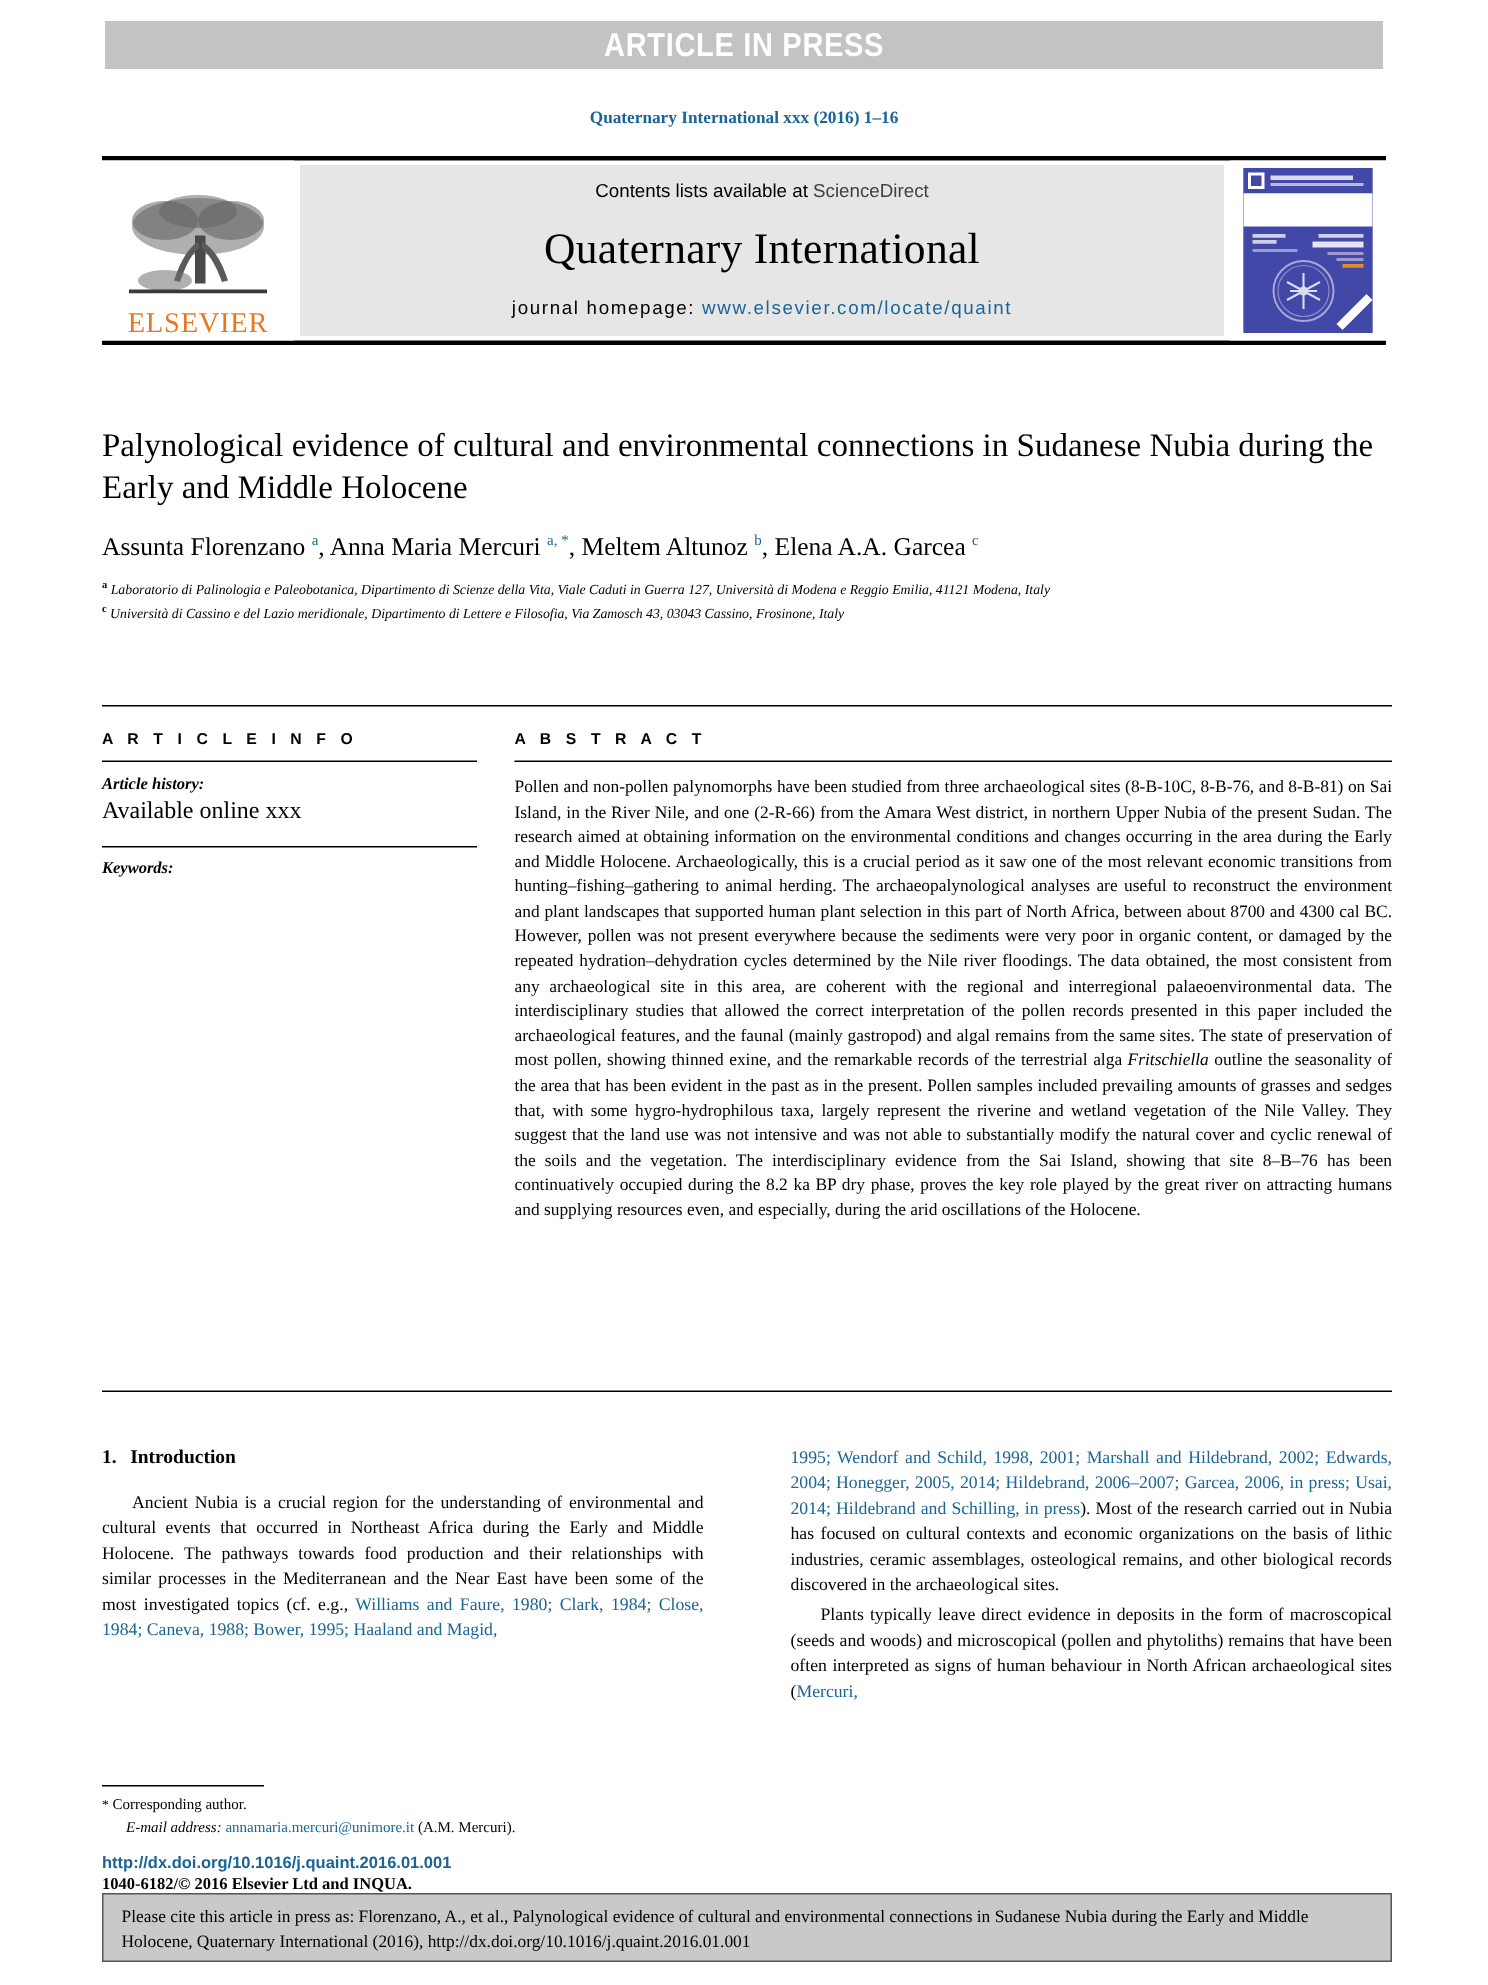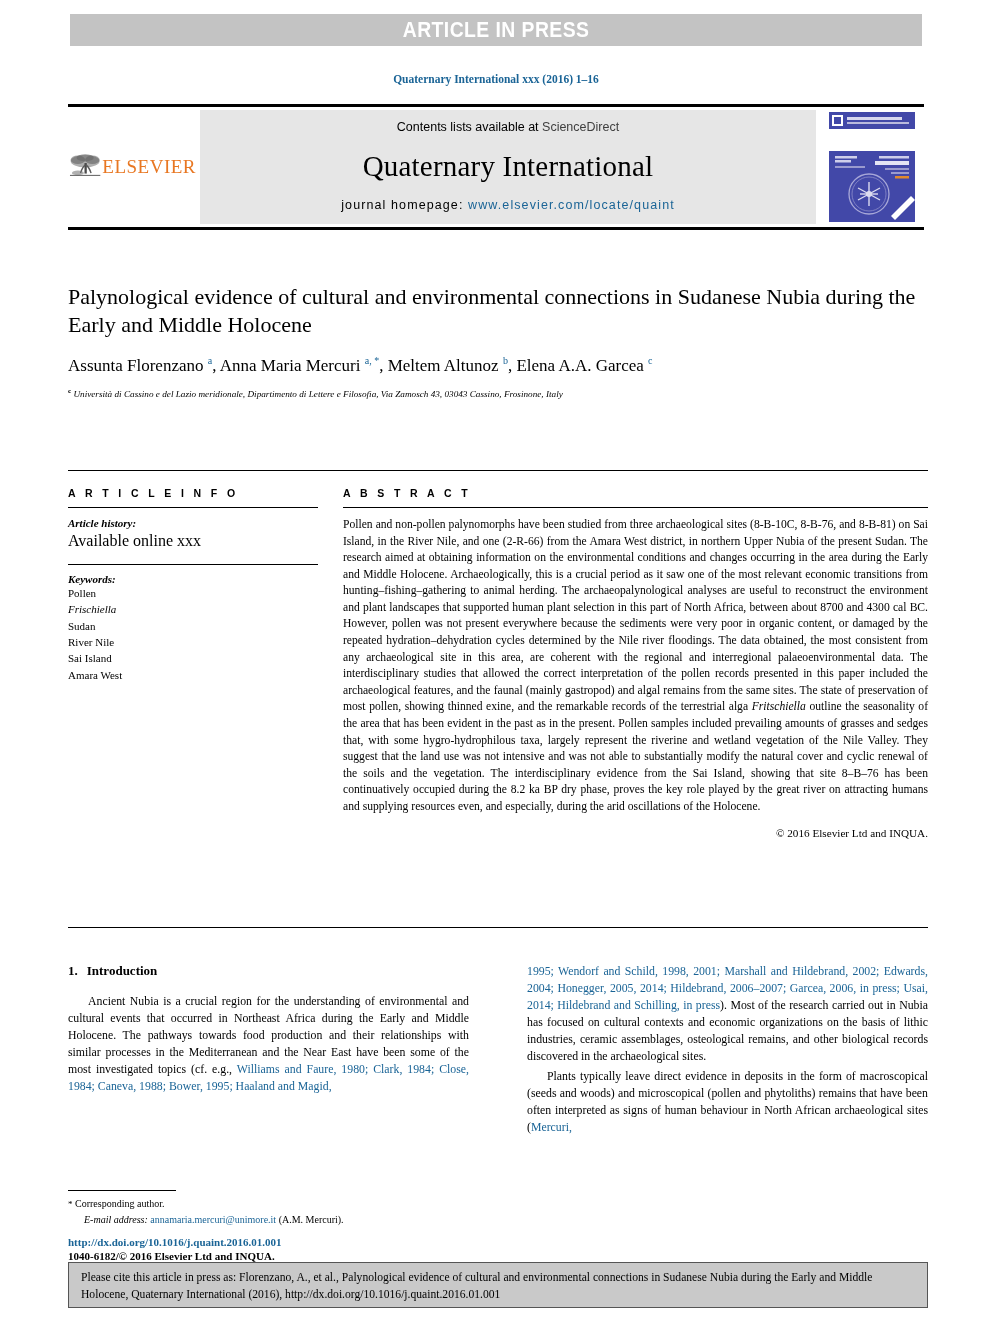--- a/index.html
+++ b/index.html
@@ -48,21 +48,21 @@
     position: absolute;
     left: 68px; top: 104px;
     width: 856px; height: 126px;
     border-top: 3px solid #000;
     border-bottom: 3px solid #000;
     display: flex;
     align-items: stretch;
   }
   .mh-logo {
     width: 128px;
-    display: flex; flex-direction: row;
+    display: flex; flex-direction: column;
     align-items: center; justify-content: flex-end;
     padding-bottom: 2px;
     background: #fff;
   }
   .tree-svg { display:block; }
   .elsevier-word {
     font-family: "Liberation Serif", serif;
     font-size: 19px;
     color: #E87722;
     letter-spacing: 0.5px;
@@ -219,21 +219,21 @@
     font-family: "Liberation Serif", serif;
     font-size: 10px; line-height: 1.5; color: #000;
     padding-left: 11px; text-indent: -11px;
   }
   .fn-line .star { font-size: 9px; }
   .fn-line i { font-style: italic; }
   .mail { color: #1a6496; }
 
   .doi-block { position: absolute; left: 68px; top: 1236px; width: 440px; }
   .doi-link {
-    font-family: Liberation Serif, serif;
+    font-family: Liberation Sans, sans-serif;
     font-weight: bold; font-size: 11px; color: #1a6496;
   }
   .issn-line {
     font-family: "Liberation Serif", serif;
     font-weight: bold; font-size: 11px; color: #000; margin-top: 2px;
   }
 
   
   .cite-box {
     position: absolute; left: 68px; top: 1262px;
@@ -317,48 +317,40 @@
       <circle cx="40" cy="82" r="3" fill="#dcdcf0"></circle>
       <path d="M62 104 L82 84 L86 88 L66 108 Z" fill="#ffffff"></path>
     </svg>
   </div>
 </div>
 
 <div class="title-block">
   <h1 class="paper-title">Palynological evidence of cultural and environmental connections in Sudanese Nubia during the Early and Middle Holocene</h1>
   <div class="authors">Assunta Florenzano <sup>a</sup>, Anna Maria Mercuri <sup>a, *</sup>, Meltem Altunoz <sup>b</sup>, Elena A.A. Garcea <sup>c</sup></div>
   <div class="affils">
+      <div><sup>a</sup> Laboratorio di Palinologia e Paleobotanica, Dipartimento di Scienze della Vita, Viale Caduti in Guerra 127, Università di Modena e Reggio Emilia, 41121 Modena, Italy</div>
       <div><sup>c</sup> Università di Cassino e del Lazio meridionale, Dipartimento di Lettere e Filosofia, Via Zamosch 43, 03043 Cassino, Frosinone, Italy</div>
     </div>
 </div>
 
 <div class="rule-top"></div>
 
 <div class="infocol">
   <div class="sec-head">A R T I C L E   I N F O</div>
   <div class="hr-thin"></div>
   <div class="ih-label">Article history:</div>
   <div class="ih-value">Available online xxx</div>
   <div class="hr-thin2"></div>
   <div class="ih-label">Keywords:</div>
-  <div class="kw-list">
-      <div class="kw-item">Pollen</div>
-      <div class="kw-item ital">Frischiella</div>
-      <div class="kw-item">Sudan</div>
-      <div class="kw-item">River Nile</div>
-      <div class="kw-item">Sai Island</div>
-      <div class="kw-item">Amara West</div>
-    </div>
 </div>
 
 <div class="abscol">
   <div class="sec-head">A B S T R A C T</div>
   <div class="hr-thin"></div>
   <div class="abstract-body">Pollen and non-pollen palynomorphs have been studied from three archaeological sites (8-B-10C, 8-B-76, and 8-B-81) on Sai Island, in the River Nile, and one (2-R-66) from the Amara West district, in northern Upper Nubia of the present Sudan. The research aimed at obtaining information on the environmental conditions and changes occurring in the area during the Early and Middle Holocene. Archaeologically, this is a crucial period as it saw one of the most relevant economic transitions from hunting–fishing–gathering to animal herding. The archaeopalynological analyses are useful to reconstruct the environment and plant landscapes that supported human plant selection in this part of North Africa, between about 8700 and 4300 cal BC. However, pollen was not present everywhere because the sediments were very poor in organic content, or damaged by the repeated hydration–dehydration cycles determined by the Nile river floodings. The data obtained, the most consistent from any archaeological site in this area, are coherent with the regional and interregional palaeoenvironmental data. The interdisciplinary studies that allowed the correct interpretation of the pollen records presented in this paper included the archaeological features, and the faunal (mainly gastropod) and algal remains from the same sites. The state of preservation of most pollen, showing thinned exine, and the remarkable records of the terrestrial alga <i>Fritschiella</i> outline the seasonality of the area that has been evident in the past as in the present. Pollen samples included prevailing amounts of grasses and sedges that, with some hygro-hydrophilous taxa, largely represent the riverine and wetland vegetation of the Nile Valley. They suggest that the land use was not intensive and was not able to substantially modify the natural cover and cyclic renewal of the soils and the vegetation. The interdisciplinary evidence from the Sai Island, showing that site 8–B–76 has been continuatively occupied during the 8.2 ka BP dry phase, proves the key role played by the great river on attracting humans and supplying resources even, and especially, during the arid oscillations of the Holocene.</div>
-  <div class="copyright">© 2016 Elsevier Ltd and INQUA.</div>
 </div>
 
 <div class="rule-bottom"></div>
 
 <div class="body-cols">
   <div class="bcol">
     <div class="h2-sec">
       <span class="num">1.</span><span>Introduction</span>
     </div>
     <p class="para" id="intro-p1">Ancient Nubia is a crucial region for the understanding of environmental and cultural events that occurred in Northeast Africa during the Early and Middle Holocene. The pathways towards food production and their relationships with similar processes in the Mediterranean and the Near East have been some of the most investigated topics (cf. e.g., <span class="ref">Williams and Faure, 1980; Clark, 1984; Close, 1984; Caneva, 1988; Bower, 1995; Haaland and Magid,</span></p>

